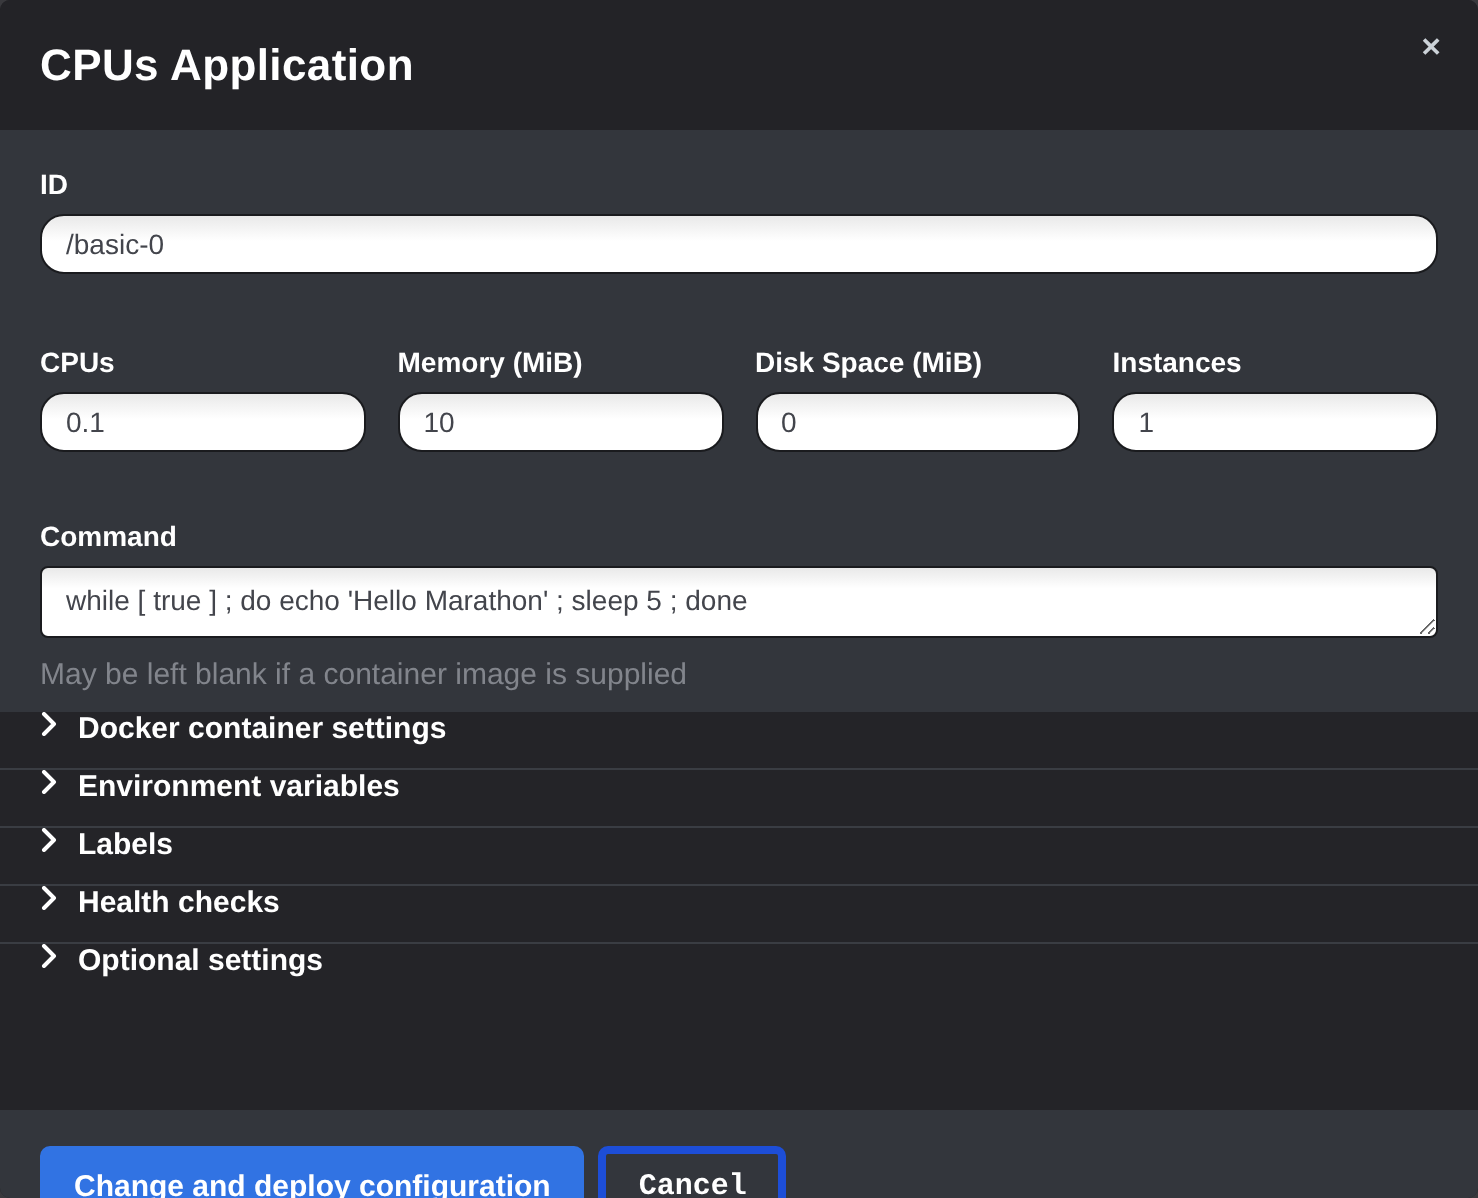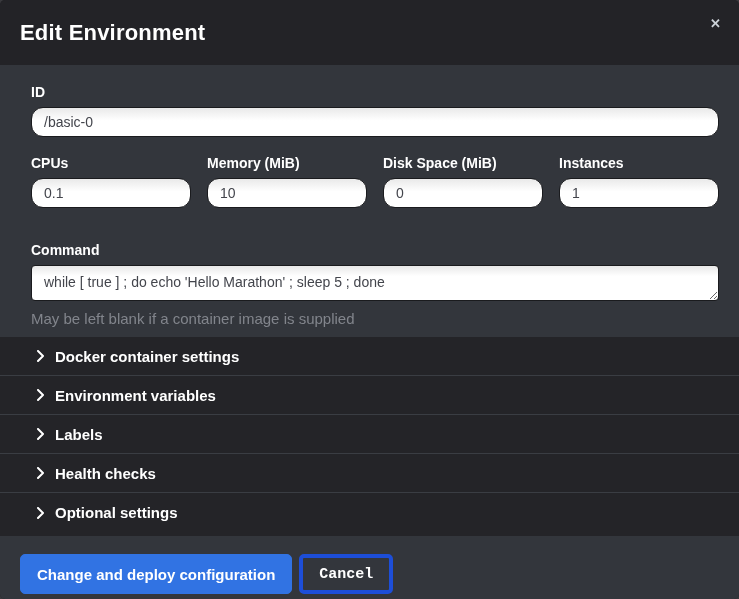--- a/index.html
+++ b/index.html
@@ -43,21 +43,21 @@
     font-size: 13px;
     font-weight: bold;
     cursor: pointer;
     padding: 4px;
     line-height: 1;
   }
   
   .modal-body {
     flex: 0 0 266px;
     background: #33363c;
-    padding: 19px 20px 10px 31px;
+    padding: 19px 20px 10px 20px;
   }
   .form-label {
     display: block;
     color: #ffffff;
     font-size: 14px;
     font-weight: bold;
     margin-bottom: 7px;
   }
   .text-input {
     width: 100%;
@@ -68,21 +68,21 @@
     font-family: inherit;
     background: linear-gradient(to bottom, #e9e9e9 0%, #ffffff 45%);
     border: 1px solid #1a1b1e;
     border-radius: 12px;
     outline: none;
   }
   .field-row {
     display: grid;
     grid-template-columns: repeat(4, 1fr);
     column-gap: 16px;
-    margin-top: 18px;
+    margin-top: 36px;
   }
   .command-group { margin-top: 34px; }
   .command-textarea {
     width: 100%;
     height: 36px;
     padding: 7px 12px;
     font-size: 14px;
     color: #43454c;
     font-family: inherit;
     background: linear-gradient(to bottom, #e9e9e9 0%, #ffffff 30%);
@@ -96,24 +96,23 @@
     margin-top: 5px;
     color: #82858c;
     font-size: 15px;
   }
   
   .accordion {
     flex: 0 0 199px;
     background: #242428;
   }
   .section-row {
-    height: 39px;
-    display: flex;
-    align-items: center;
-    padding: 0 36px;
+    height: 29px;
+    display: flex;
+    padding: 0 20px;
     border-bottom: 1px solid #3a3d43;
     cursor: pointer;
   }
   .section-row:last-child { border-bottom: none; }
   .chevron {
     display: inline-flex;
     width: 9px;
     margin-right: 10px;
     flex: 0 0 auto;
   }
@@ -152,21 +151,21 @@
     margin-left: 7px;
     font-family: Liberation Mono, monospace;
   }
 </style>
 </head>
 <body>
 
 <div class="modal">
 
   <div class="modal-header">
-    <h2 class="modal-title">Edit Environment</h2>
+    <h2 class="modal-title">CPUs Application</h2>
     <button class="close-btn">✕</button>
   </div>
 
   <div class="modal-body">
 
     <div class="form-group">
       <label class="form-label">ID</label>
       <input class="text-input" type="text" value="/basic-0" style="">
     </div>
 

